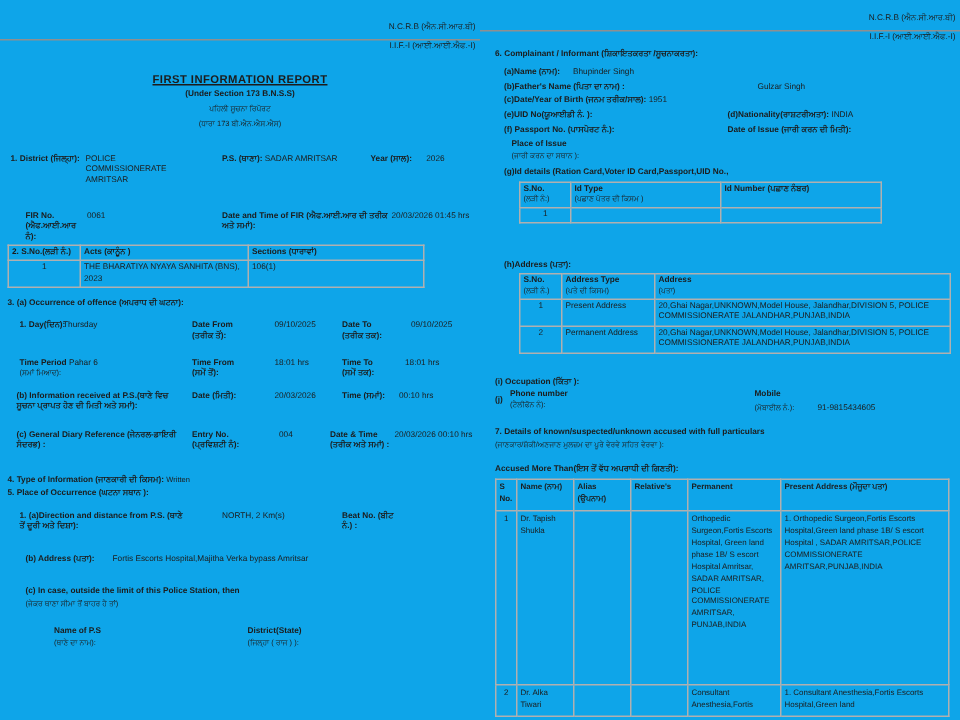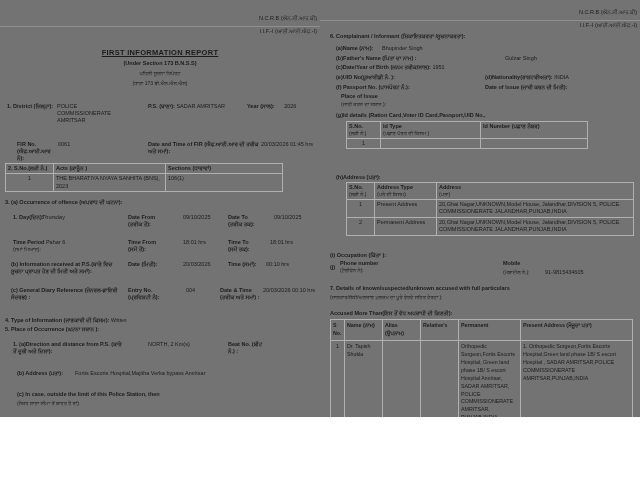--- a/index.html
+++ b/index.html
@@ -1,21 +1,21 @@
 <!DOCTYPE html>
 <html><head>
 <meta charset="utf-8">
 <style>
   * { box-sizing: border-box; }
   html,body { margin:0; padding:0; }
   body {
     width:640px; height:480px; background:#ffffff; color:#1c1c1c;
     font-family:"Liberation Sans", sans-serif; position:relative; overflow:hidden;
   }
-  .page { position:absolute; top:0; width:320px; height:417px; overflow:hidden; background:#737373; }
+  .page { position:absolute; top:0; width:320px; height:480px; overflow:hidden; background:#0ea5e9; }
   #pageL { left:0; }
   #pageR { left:320px; }
   .abs { position:absolute; }
   .b { font-weight:bold; }
   .t5  { font-size:5px;  line-height:1.3; }
   .t55 { font-size:5.5px; line-height:1.3; }
   .nw { white-space:nowrap; }
   .center { text-align:center; }
   .hline { position:absolute; border-top:1px solid #8f8f8f; height:0; }
   .fir-title { font-size:7.5px; font-weight:bold; text-decoration:underline; letter-spacing:.3px; }

